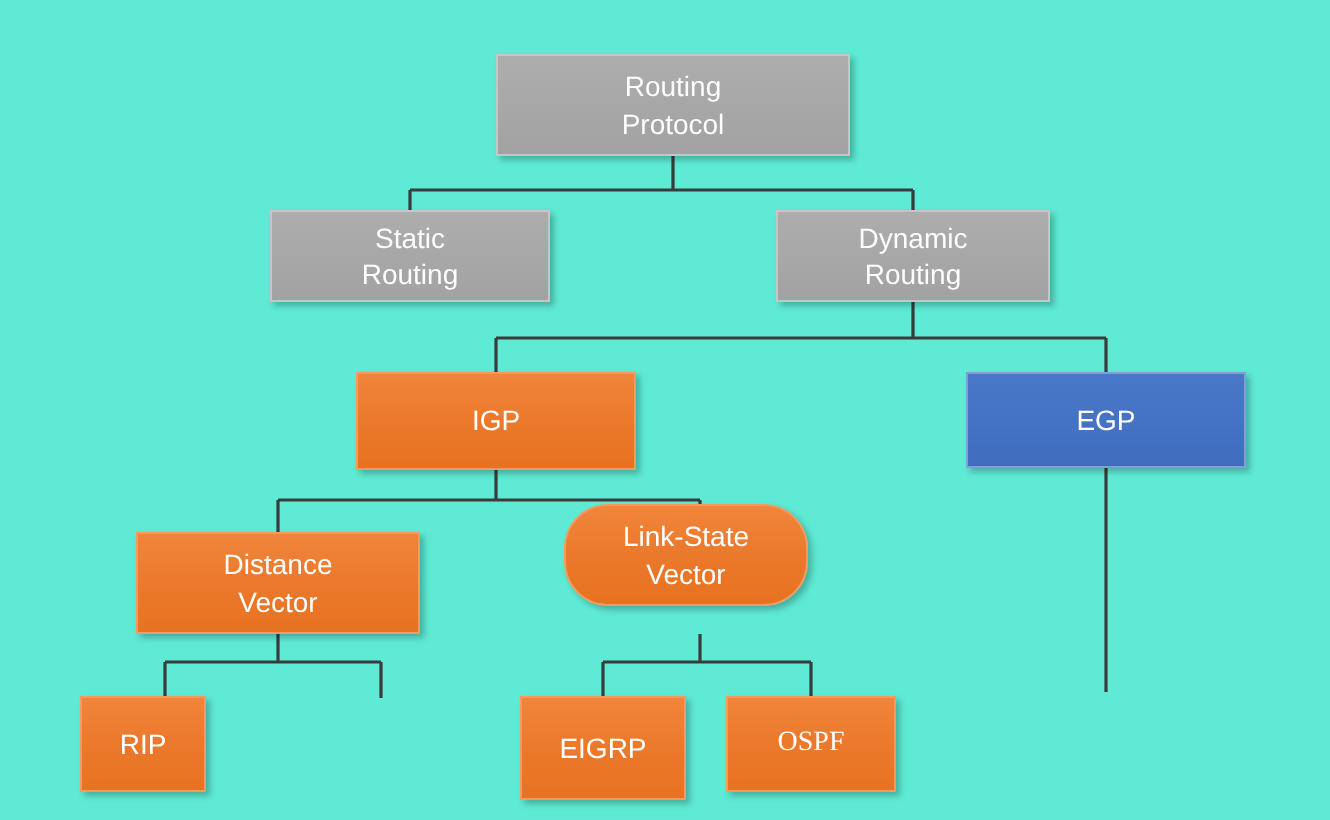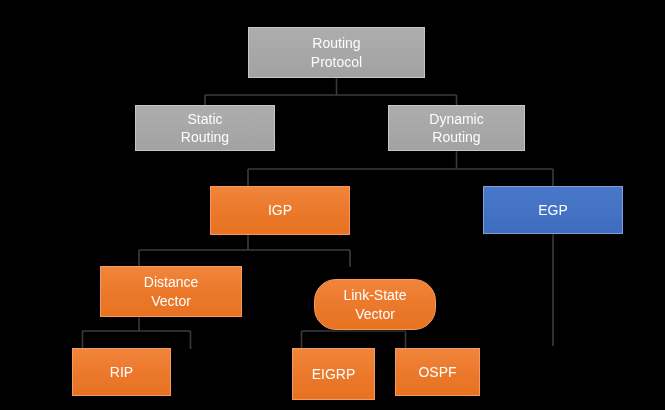--- a/index.html
+++ b/index.html
@@ -4,21 +4,21 @@
 <style>
   html, body {
     margin: 0;
     padding: 0;
     background: #ffffff;
   }
   .stage {
     position: relative;
     width: 665px;
     height: 410px;
-    background: #000000;
+    background: #5eead4;
     overflow: hidden;
     font-family: "Liberation Sans", sans-serif;
   }
   .connectors {
     position: absolute;
     left: 0;
     top: 0;
     width: 665px;
     height: 410px;
   }
@@ -36,21 +36,20 @@
     box-sizing: border-box;
   }
   .node.gray {
     background: linear-gradient(180deg, #adadad 0%, #a2a2a2 100%);
     border: 1px solid #c6c6c6;
     color: #fdfdfd;
   }
   .node.orange {
     background: linear-gradient(180deg, #f0853b 0%, #ec7a2d 45%, #e77221 100%);
     border: 1px solid #f49a5e;
-    margin-left: 32px;
   }
   .node.blue {
     background: linear-gradient(180deg, #4a78c8 0%, #4472c4 55%, #3f6cbd 100%);
     border: 1px solid #7e9fd8;
   }
 </style>
 </head>
 <body>
 
 <div class="stage">
@@ -73,24 +72,24 @@
   <div class="node gray" style="left:388px; top:105px; width:137px; height:46px;">Dynamic
 Routing</div>
 
   <div class="node orange" style="left:178px; top:186px; width:140px; height:49px;">IGP</div>
 
   <div class="node blue" style="left:483px; top:186px; width:140px; height:48px;">EGP</div>
 
   <div class="node orange" style="left:68px;  top:266px; width:142px; height:51px;">Distance
 Vector</div>
 
-  <div class="node orange" style="left:282px; top:279px; width:122px; height:51px;border-radius:22px;">Link-State
+  <div class="node orange" style="left:282px; top:252px; width:122px; height:51px;border-radius:22px;">Link-State
 Vector</div>
 
-  <div class="node orange" style="left:40px;  top:348px; width:99px;  height:48px;">RIP</div>
+  <div class="node orange" style="left:40px;  top:348px; width:63px;  height:48px;">RIP</div>
 
 
   <div class="node orange" style="left:260px; top:348px; width:83px;  height:52px;">EIGRP</div>
 
-  <div class="node orange" style="left:363px; top:348px; width:85px;  height:48px;">OSPF</div>
+  <div class="node orange" style="left:363px; top:348px; width:85px;  height:48px;font-family:Liberation Serif, serif;">OSPF</div>
 
 
 </div>
 
 </body></html>

